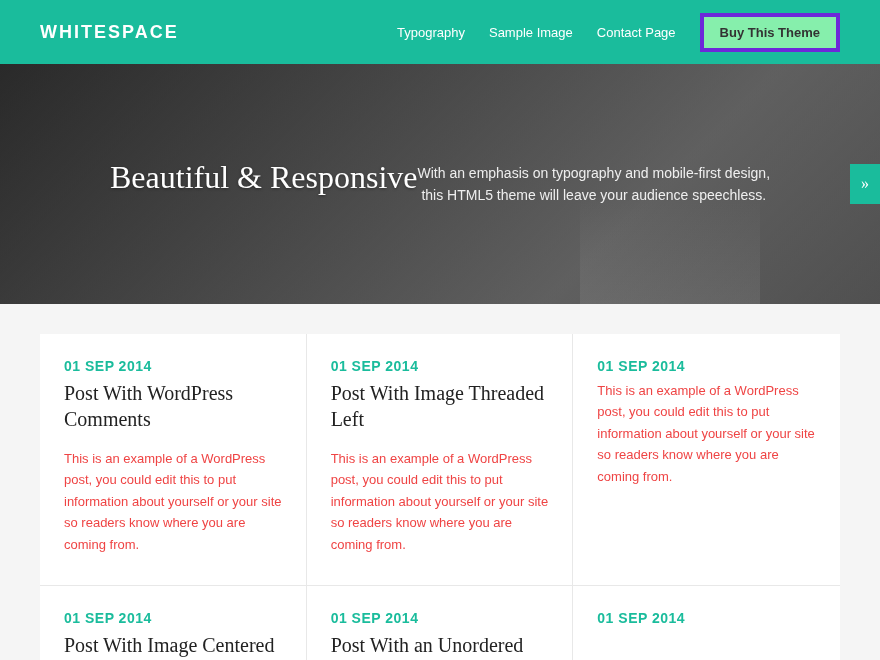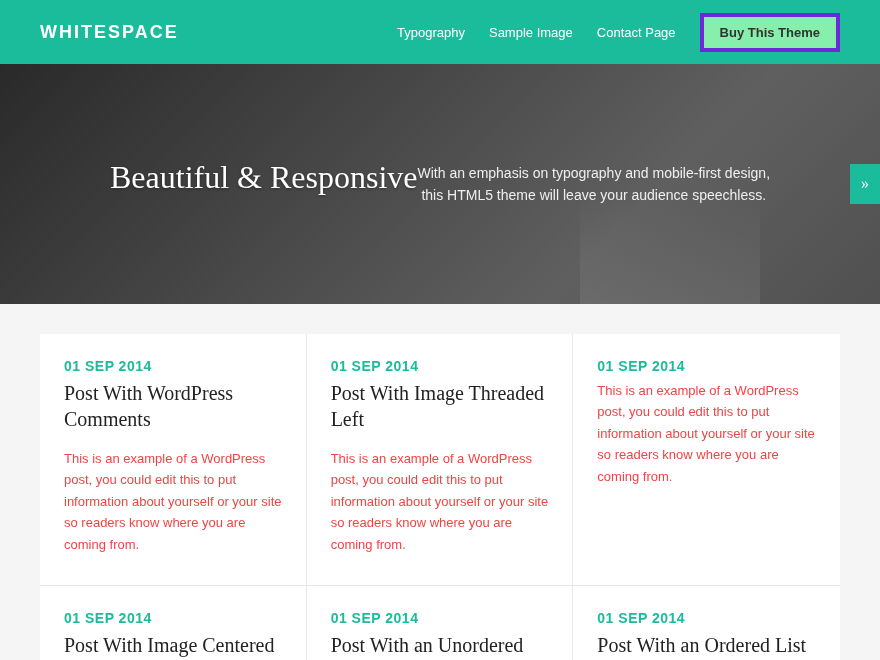--- a/index.html
+++ b/index.html
@@ -219,18 +219,17 @@
         <div class="post-card-bottom">
     <div class="post-date">01 SEP 2014</div>
     <h2 class="post-title">Post With Image Centered</h2>
   </div>
         <div class="post-card-bottom">
     <div class="post-date">01 SEP 2014</div>
     <h2 class="post-title">Post With an Unordered List</h2>
   </div>
         <div class="post-card-bottom">
     <div class="post-date">01 SEP 2014</div>
-    <h2 class="post-title">Post With an Ordered List</h2>
   </div>
       </div>
 
   </div>
 </div>
 
 </body></html>

